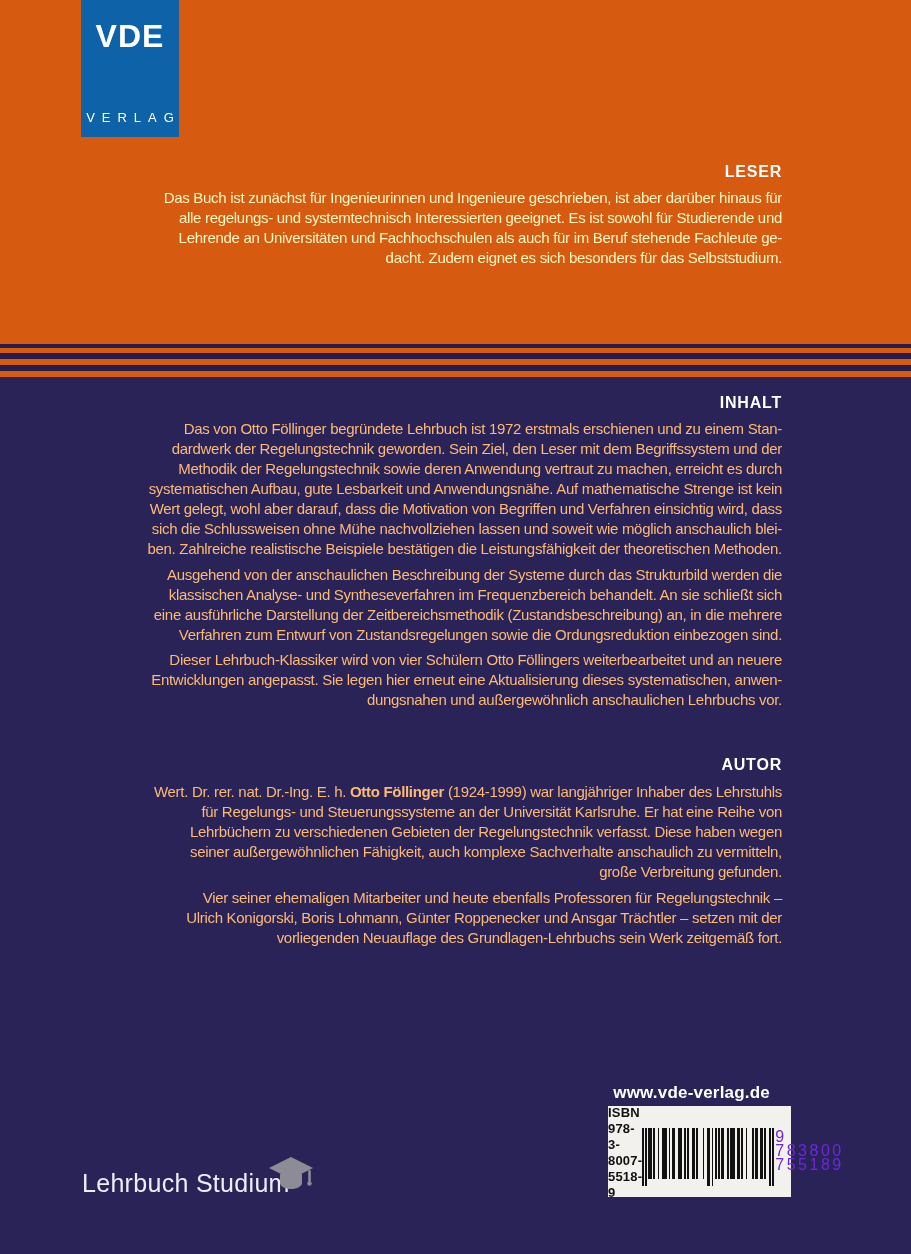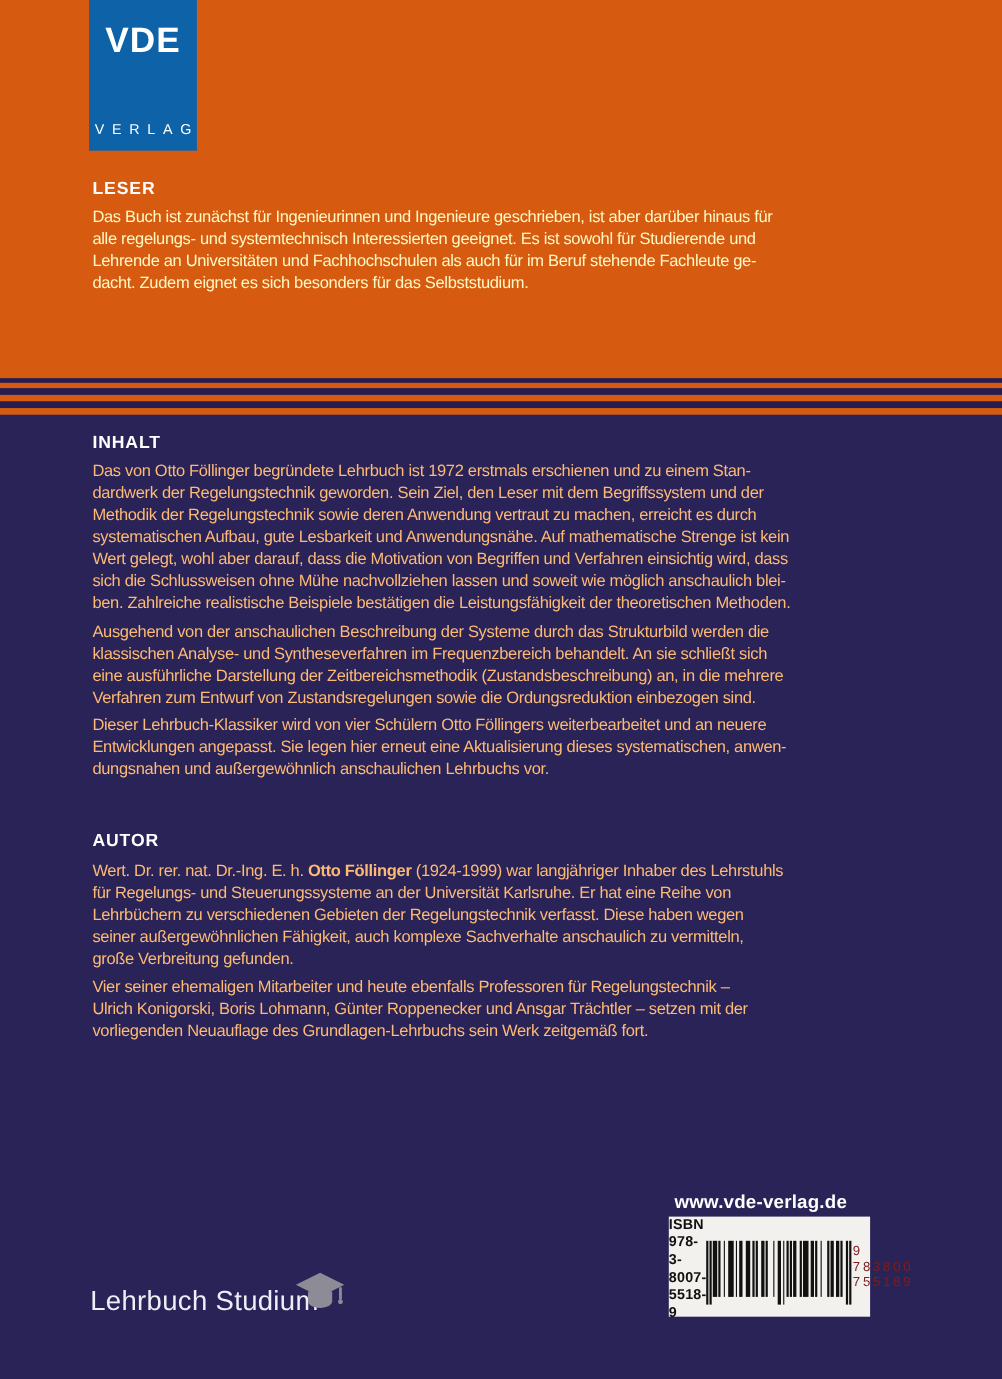--- a/index.html
+++ b/index.html
@@ -30,21 +30,21 @@
   }
   .vde-logo .vde-word {
     color:#ffffff; font-weight:bold; font-size:32px;
     letter-spacing:1px; line-height:1;
   }
   .vde-logo .verlag-word {
     color:#ffffff; font-weight:400; font-size:13px;
     letter-spacing:7px; text-indent:7px; line-height:1;
   }
 
-  .text-col { position:absolute; left:84px; width:712px; }
+  .text-col { position:absolute; left:70px; width:712px;text-align:right; }
 
   .sec-heading {
     color:#ffffff; font-weight:bold; font-size:16px;
     letter-spacing:0.8px;
   }
   .body-text {
     font-size:15px; line-height:20px; letter-spacing:-0.3px;
     white-space:pre-line;
   }
   .on-orange { color:#fef9c3; }
@@ -91,21 +91,21 @@
   .bars {
     margin-top:1px;
     height:51px;
     display:flex; align-items:flex-start;
   }
   .bars .bar  { background:#111111; height:51px; }
   .bars .bar.guard { height:58px; }
   .bars .gap  { background:transparent; height:51px; }
   .ean-digits {
     margin-top:-5px;
-    color:#7f1d1d; font-size:12px; letter-spacing:2.5px;
+    color:#6d28d9; font-size:16px; letter-spacing:2.5px;
     background:transparent; line-height:14px;
   }
 
   .series {
     position:absolute; left:82px; top:1166px;
     color:#efedf8; font-size:25px; font-weight:400;
     letter-spacing:0.3px; line-height:34px;
   }
   .cap-icon {
     position:absolute; left:266px; top:1150px;

